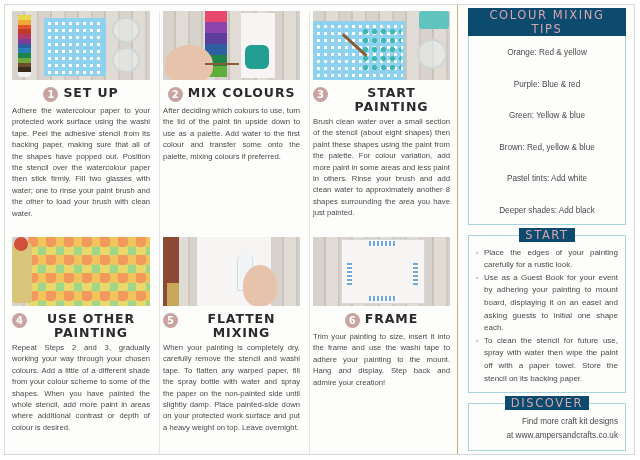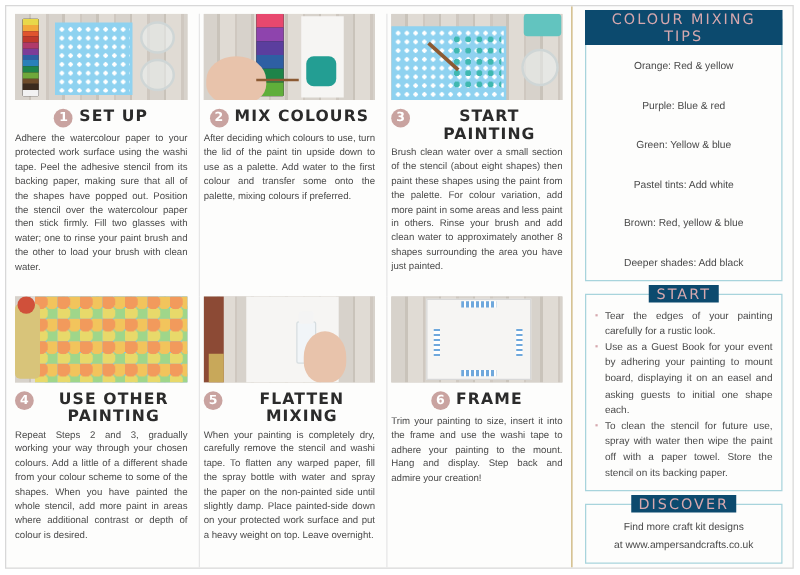--- a/index.html
+++ b/index.html
@@ -166,21 +166,21 @@
   }
   .ideas-list li::before {
     content: "\25AA";
     position: absolute;
     left: 0;
     top: 0;
     color: #d6a8ae;
     font-size: 7px;
   }
 
-  .discover-body { text-align: center; }
+  .discover-body { text-align: right; }
   .discover-body p {
     font-size: 8.2px;
     line-height: 14px;
     color: #4a4a4a;
   }
 
   
   .logo-wrap {
     margin-top: 4px;
     display: flex;
@@ -439,32 +439,32 @@
 
     <div class="sidebar">
 
       <div class="panel">
         <div class="panel-title">COLOUR MIXING TIPS</div>
         <div class="panel-frame">
           <ul class="tips-list">
             <li>Orange:  Red &amp; yellow</li>
             <li>Purple:  Blue &amp; red</li>
             <li>Green:  Yellow &amp; blue</li>
+            <li>Brown:  Red, yellow &amp; blue</li>
             <li>Pastel tints: Add white</li>
-            <li>Brown:  Red, yellow &amp; blue</li>
             <li>Deeper shades: Add black</li>
           </ul>
         </div>
       </div>
 
       <div class="panel">
         <div class="panel-title">START</div>
         <div class="panel-frame">
           <ul class="ideas-list">
-            <li>Tear the edges of your painting carefully for a rustic look.</li>
+            <li>Place the edges of your painting carefully for a rustic look.</li>
             <li>Use as a Guest Book for your event by adhering your painting to mount board, displaying it on an easel and asking guests to initial one shape each.</li>
             <li>To clean the stencil for future use, spray with water then wipe the paint off with a paper towel.  Store the stencil on its backing paper.</li>
           </ul>
         </div>
       </div>
 
       <div class="panel">
         <div class="panel-title">DISCOVER</div>
         <div class="panel-frame discover-body">
           <p>Find more craft kit designs</p>

